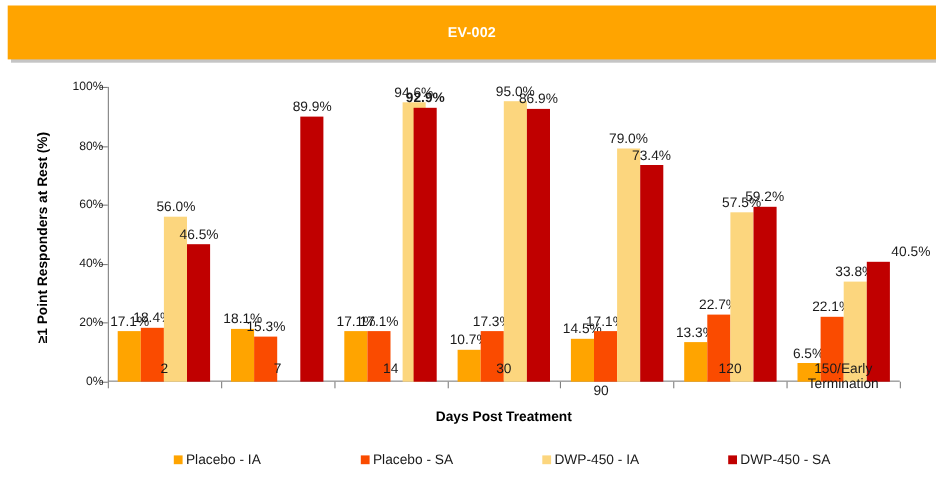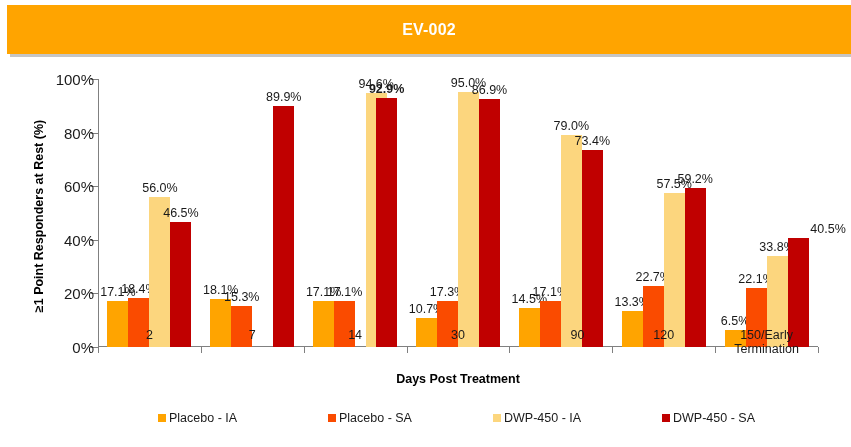--- a/index.html
+++ b/index.html
@@ -32,21 +32,21 @@
   }
   #header-title {
     position: absolute;
     left: 0;
     top: 0;
     width: 100%;
     height: 49px;
     line-height: 49px;
     text-align: center;
     color: #ffffff;
-    font-size: 16px;
+    font-size: 13px;
     font-weight: bold;
     letter-spacing: 0.2px;
     font-family: "Liberation Sans", sans-serif;
   }
 
   
   #chart-area {
     position: absolute;
     left: 0;
     top: 54px;
@@ -98,21 +98,21 @@
     left: -7px;
     width: 7px;
     height: 1px;
     background: #808080;
   }
   .y-tick-label {
     position: absolute;
     right: 100%;
     margin-right: 4px;
     transform: translateY(-50%);
-    font-size: 15px;
+    font-size: 11px;
     color: #1a1a1a;
     white-space: nowrap;
     text-align: center;
   }
   .y-tick-wrap {
     position: absolute;
     left: 0;
     width: 0;
     height: 0;
   }
@@ -375,21 +375,21 @@
             </div>
           </div>
         </div>
     </div>
 
     <div id="x-labels">
         <div class="x-label" style="left: 98px; width: 102.857px;">2</div>
         <div class="x-label" style="left: 200.857px; width: 102.857px;">7</div>
         <div class="x-label" style="left: 303.714px; width: 102.857px;">14</div>
         <div class="x-label" style="left: 406.571px; width: 102.857px;">30</div>
-        <div class="x-label" style="left: 526px; width: 102.857px;">90</div>
+        <div class="x-label" style="left: 495px; width: 102.857px; margin-top: 20px;">90</div>
         <div class="x-label" style="left: 612.286px; width: 102.857px;">120</div>
         <div class="x-label" style="left: 715.143px; width: 102.857px;">150/​Early Termination</div>
       </div>
 
     <div id="x-axis-title">Days Post Treatment</div>
 
     <div id="legend">
         <div class="legend-item" style="left: 60px;">
           <span class="legend-swatch" style="background: rgb(255, 164, 0);"></span>
           <span class="legend-text">Placebo - IA</span>

